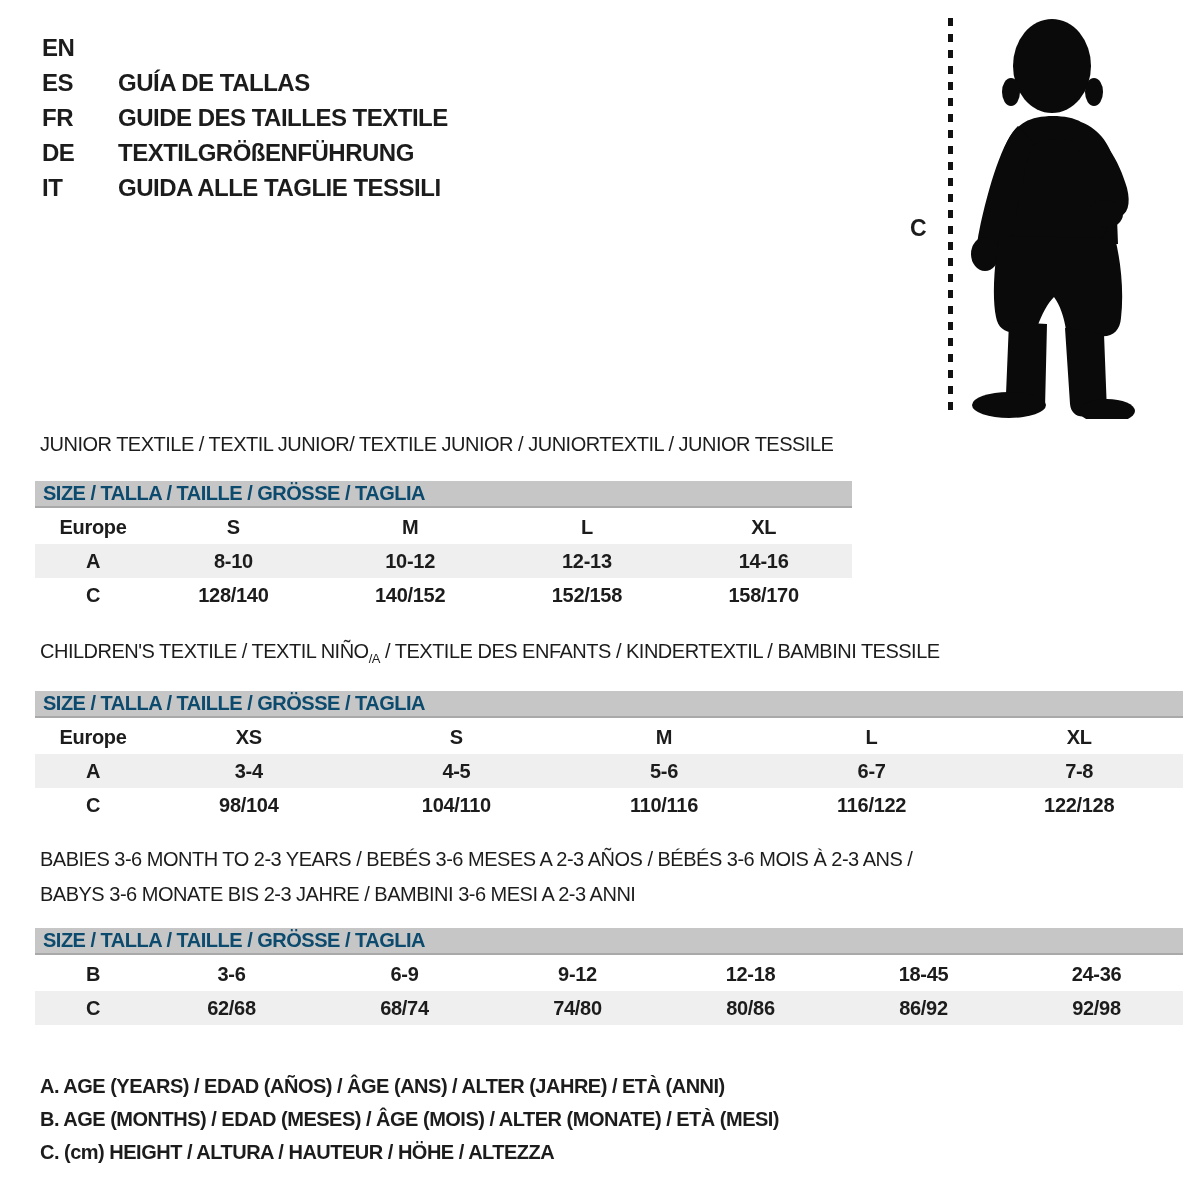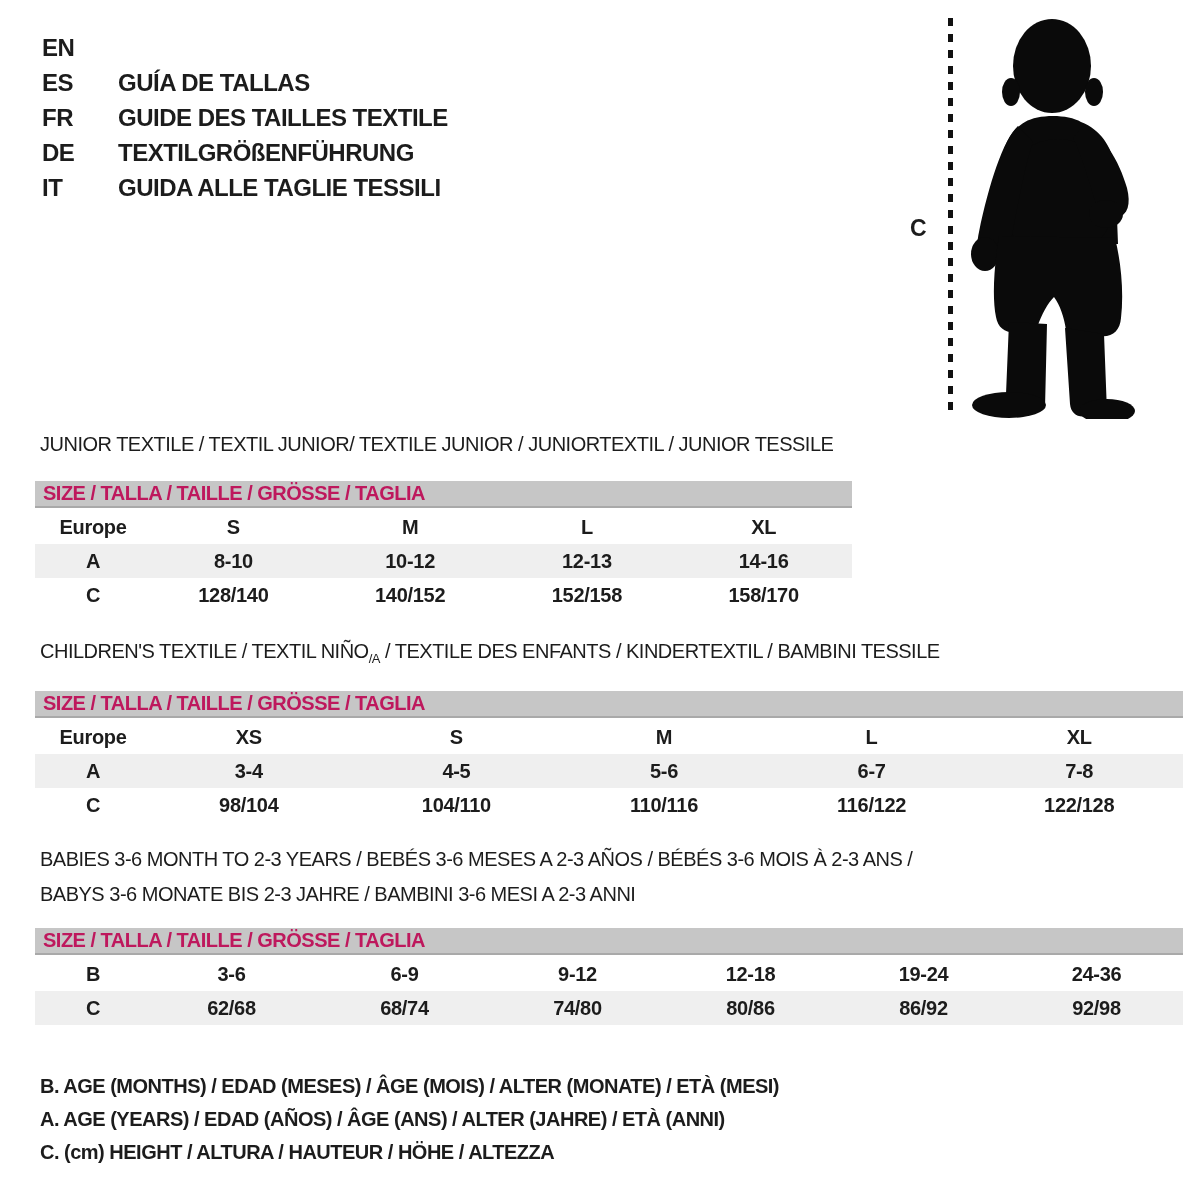--- a/index.html
+++ b/index.html
@@ -23,21 +23,21 @@
   #junior-title{left:40px;top:433px;}
   #children-title{left:40px;top:640px;}
   #babies-title1{left:40px;top:848px;text-align:center;}
   #babies-title2{left:40px;top:883px;}
   
   .t-table{position:absolute;left:35px;}
   #junior-table{top:481px;width:817px;}
   #children-table{top:691px;width:1148px;}
   #babies-table{top:928px;width:1148px;}
   .tbar{height:27px;background:#c6c6c6;display:flex;align-items:center;padding-left:8px;
-    box-sizing:border-box;font-weight:bold;font-size:20px;letter-spacing:-0.5px;color:#be185d;
+    box-sizing:border-box;font-weight:bold;font-size:20px;letter-spacing:-0.5px;color:#0c4a6e;
     border-bottom:2px solid #a9a9a9;margin-bottom:2px;}
   .trow{display:flex;align-items:center;height:34px;font-weight:bold;font-size:20px;letter-spacing:-0.3px;}
   .t-table > .trow:nth-child(3){background:#efefef;}
   .rlabel{width:110px;padding-left:6px;box-sizing:border-box;text-align:center;}
   .rval{flex:1;text-align:center;}
   
   .legend{position:absolute;left:40px;top:1070px;}
   .legend-line{height:33px;display:flex;align-items:center;font-size:20px;font-weight:bold;
     letter-spacing:-0.5px;white-space:nowrap;}
 </style>
@@ -148,33 +148,33 @@
   <div class="section-title" id="babies-title1">BABIES 3-6 MONTH TO 2-3 YEARS / BEBÉS 3-6 MESES A 2-3 AÑOS / BÉBÉS 3-6 MOIS À 2-3 ANS /</div>
   <div class="section-title" id="babies-title2">BABYS 3-6 MONATE BIS 2-3 JAHRE / BAMBINI 3-6 MESI A 2-3 ANNI</div>
   <div class="t-table" id="babies-table">
       <div class="tbar">SIZE / TALLA / TAILLE / GRÖSSE / TAGLIA</div>
       <div class="trow">
         <div class="rlabel">B</div>
         <div class="rval">3-6</div>
         <div class="rval">6-9</div>
         <div class="rval">9-12</div>
         <div class="rval">12-18</div>
-        <div class="rval">19-24</div>
+        <div class="rval">18-45</div>
         <div class="rval">24-36</div>
       </div>
       <div class="trow">
         <div class="rlabel">C</div>
         <div class="rval">62/68</div>
         <div class="rval">68/74</div>
         <div class="rval">74/80</div>
         <div class="rval">80/86</div>
         <div class="rval">86/92</div>
         <div class="rval">92/98</div>
       </div>
     </div>
 
   <div class="legend">
+      <div class="legend-line">A. AGE (YEARS) / EDAD (AÑOS) / ÂGE (ANS) / ALTER (JAHRE) / ETÀ (ANNI)</div>
       <div class="legend-line">B. AGE (MONTHS) / EDAD (MESES) / ÂGE (MOIS) / ALTER (MONATE) / ETÀ (MESI)</div>
-      <div class="legend-line">A. AGE (YEARS) / EDAD (AÑOS) / ÂGE (ANS) / ALTER (JAHRE) / ETÀ (ANNI)</div>
       <div class="legend-line">C. (cm) HEIGHT / ALTURA / HAUTEUR / HÖHE / ALTEZZA</div>
     </div>
 
 </div>
 
 </body></html>

